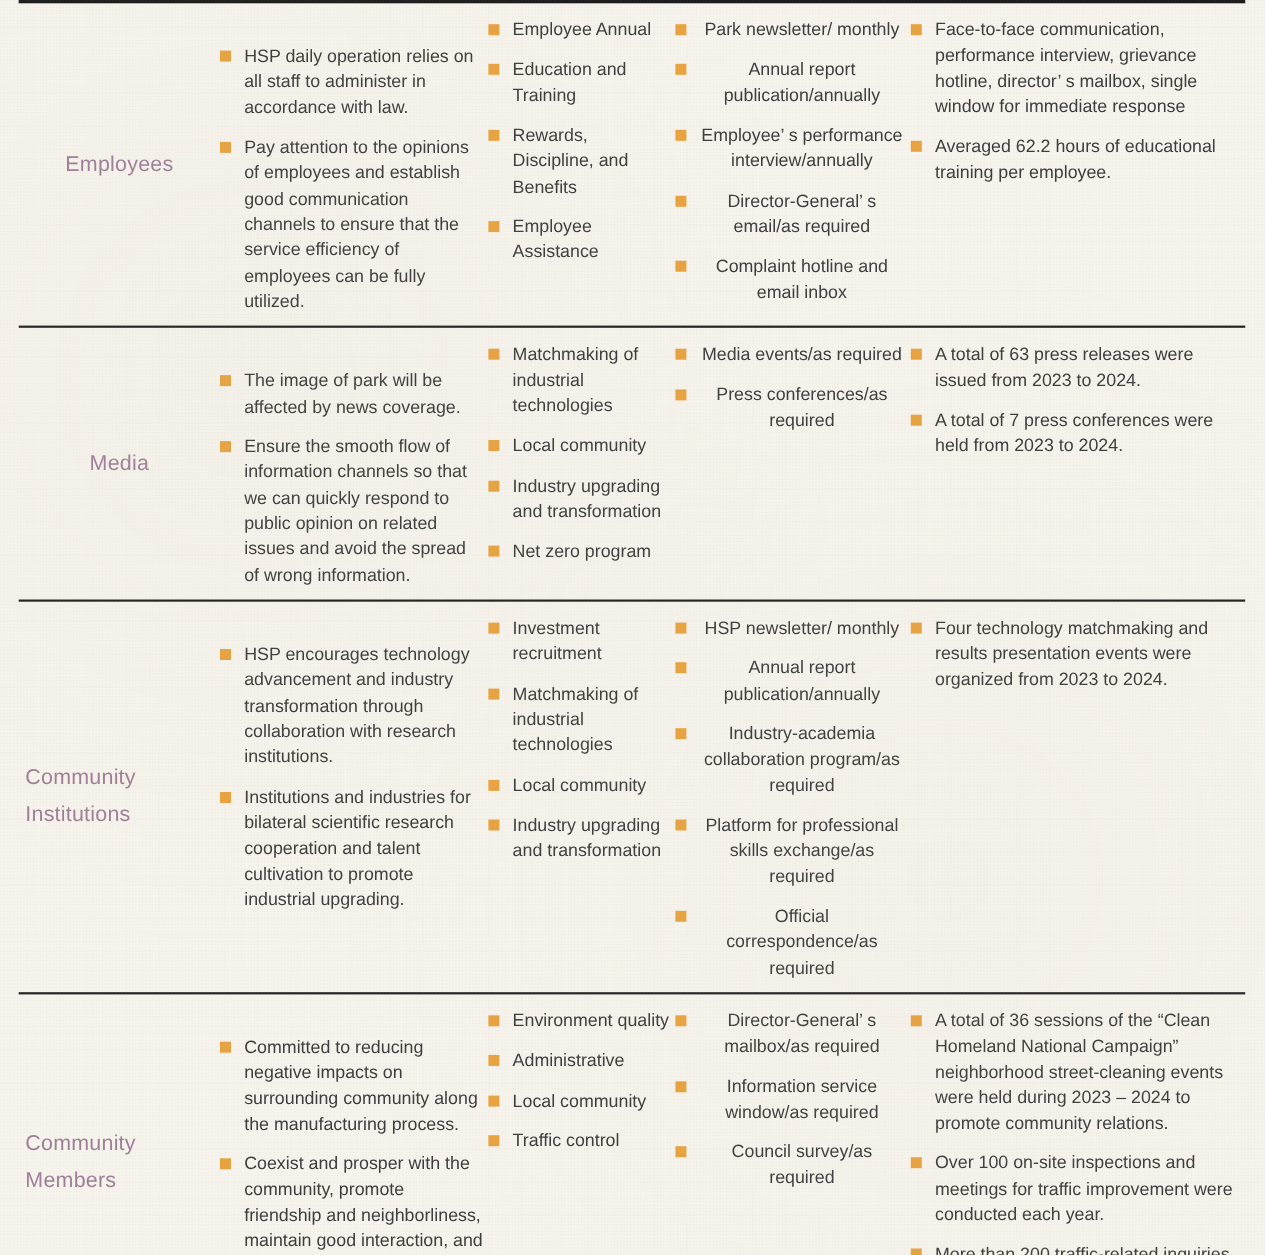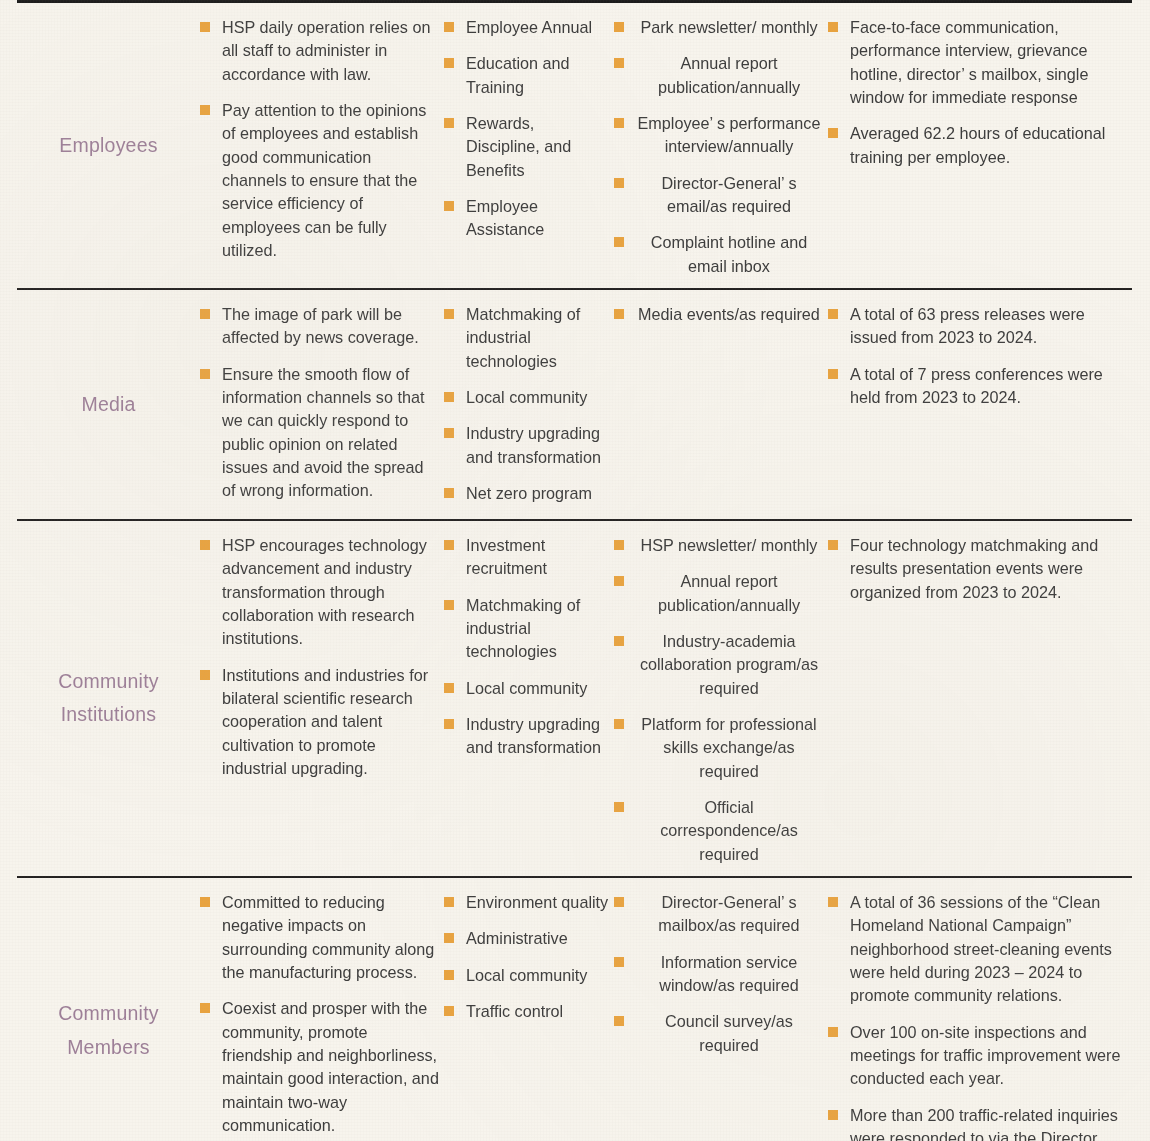--- a/index.html
+++ b/index.html
@@ -49,34 +49,33 @@
     align-items: flex-start;
     width: 100%;
   }
 
   .cell-label {
     width: 183px;
     flex: 0 0 183px;
     display: flex;
     align-items: center;
     justify-content: center;
-    text-align: center;
     color: #9d7f98;
     font-size: 19.5px;
     line-height: 1.72;
     letter-spacing: 0.2px;
     align-self: center;
     padding: 0 6px;
   }
 
   .cell {
     padding-top: 13px;
     padding-bottom: 10px;
   }
-  .col-1 { width: 240px; flex: 0 0 240px; padding-left: 0px; }
+  .col-1 { width: 240px; flex: 0 0 240px; padding-left: 0px; margin-top: 24px; }
   .col-2 { width: 170px; flex: 0 0 170px; padding-left: 4px; }
   .col-3 { width: 212px; flex: 0 0 212px; padding-left: 4px; text-align: center; }
   .col-4 { width: 310px; flex: 0 0 310px; padding-left: 6px; }
 
   ul.bullets {
     list-style: none;
     margin: 0;
     padding: 0;
   }
   ul.bullets li {
@@ -160,20 +159,21 @@
       <ul class="bullets">
         <li><span class="bullet-square"></span><span>Matchmaking of industrial technologies</span></li>
         <li><span class="bullet-square"></span><span>Local community</span></li>
         <li><span class="bullet-square"></span><span>Industry upgrading and transformation</span></li>
         <li><span class="bullet-square"></span><span>Net zero program</span></li>
       </ul>
     </div>
     <div class="cell col-3">
       <ul class="bullets">
         <li><span class="bullet-square"></span><span>Media events/as required</span></li>
+        <li><span class="bullet-square"></span><span>Press conferences/as required</span></li>
       </ul>
     </div>
     <div class="cell col-4">
       <ul class="bullets">
         <li><span class="bullet-square"></span><span>A total of 63 press releases were issued from 2023 to 2024.</span></li>
         <li><span class="bullet-square"></span><span>A total of 7 press conferences were held from 2023 to 2024.</span></li>
       </ul>
     </div>
   </div>
 

